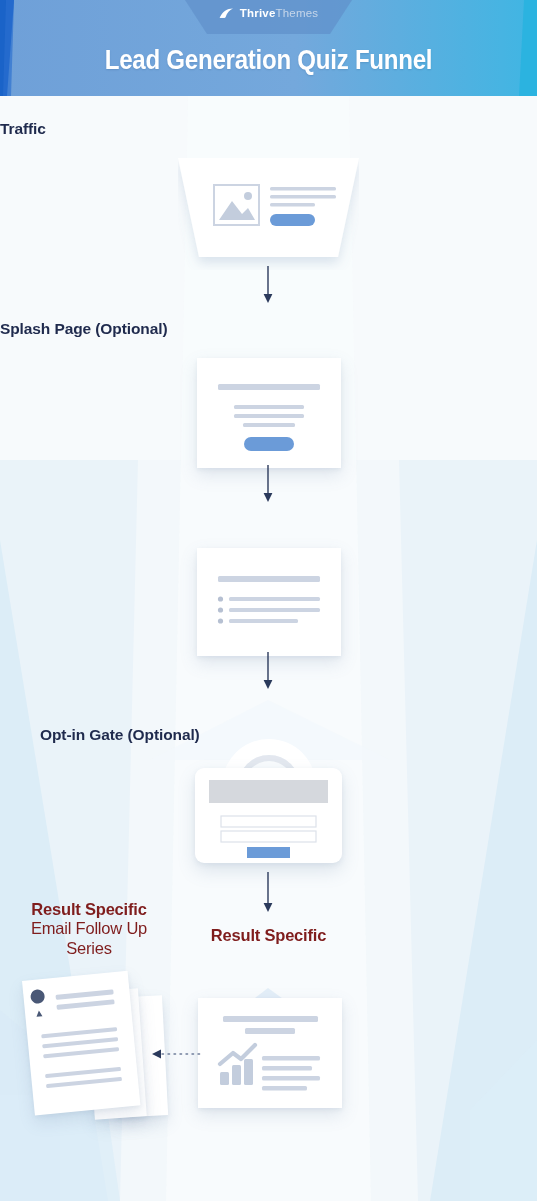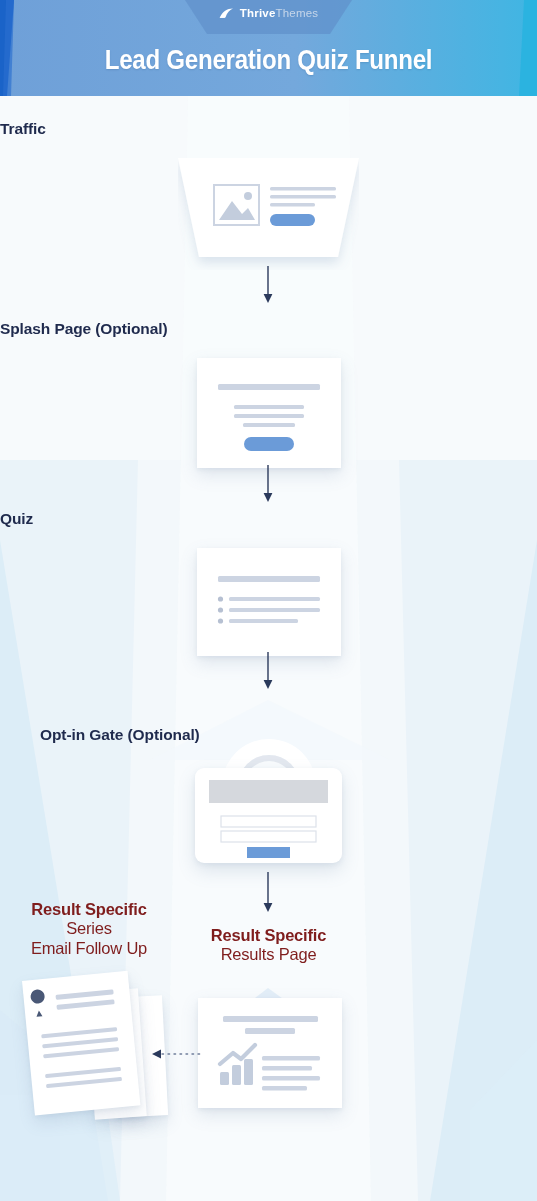--- a/index.html
+++ b/index.html
@@ -184,21 +184,20 @@
       <rect x="46" y="65" width="52" height="4" rx="1.5" fill="#ccd4e2"></rect>
       <rect x="47" y="79" width="50" height="14" rx="7" fill="#6b9bd8"></rect>
     </svg>
   </div>
 
   <svg class="arrow" style="left:261px;top:465px;" width="14" height="38" viewBox="0 0 14 38">
     <line x1="7" y1="0" x2="7" y2="29" stroke="#2b3a5c" stroke-width="1.4"></line>
     <path d="M2.6,28 L11.4,28 L7,37 Z" fill="#2b3a5c"></path>
   </svg>
 
-  <div class="step-label" style="top:510px;">Quiz</div>
 
   <div class="card quiz shadow-soft">
     <svg width="144" height="108" viewBox="0 0 144 108">
       <rect x="21" y="28" width="102" height="6" rx="1.5" fill="#ccd4e2"></rect>
       <g>
         <circle cx="23.5" cy="51" r="2.6" fill="#b6c0d2"></circle>
         <rect x="32" y="49" width="91" height="4" rx="1.5" fill="#ccd4e2"></rect>
         <circle cx="23.5" cy="62" r="2.6" fill="#b6c0d2"></circle>
         <rect x="32" y="60" width="91" height="4" rx="1.5" fill="#ccd4e2"></rect>
         <circle cx="23.5" cy="73" r="2.6" fill="#b6c0d2"></circle>
@@ -230,27 +229,26 @@
     </div>
   </div>
 
   <svg class="arrow" style="left:261px;top:872px;" width="14" height="42" viewBox="0 0 14 42">
     <line x1="7" y1="0" x2="7" y2="32" stroke="#2b3a5c" stroke-width="1.4"></line>
     <path d="M2.6,31 L11.4,31 L7,40 Z" fill="#2b3a5c"></path>
   </svg>
 
   <div class="res-label" style="left:0px;top:900px;width:178px;">
     <span class="l1">Result Specific</span>
+    <span class="l2">Email Follow Up</span>
     <span class="l2">Series</span>
-    <span class="l2">Email Follow Up</span>
   </div>
 
   <div class="res-label" style="left:180px;top:926px;width:177px;">
     <span class="l1">Result Specific</span>
-    <span class="l2">Results Page</span>
   </div>
 
   <div class="email-stack">
     <div class="mailcard mc3"></div>
     <div class="mailcard mc2"></div>
     <div class="mailcard mc1">
       <svg width="106" height="135" viewBox="0 0 106 135">
         <g>
           <path d="M14,24 a7,7 0 1 1 0.1,0 M14,31 L11,37 L17,37 Z" fill="#4a5876"></path>
           <circle cx="14" cy="28" r="6.2" fill="#ffffff" opacity="0"></circle>

